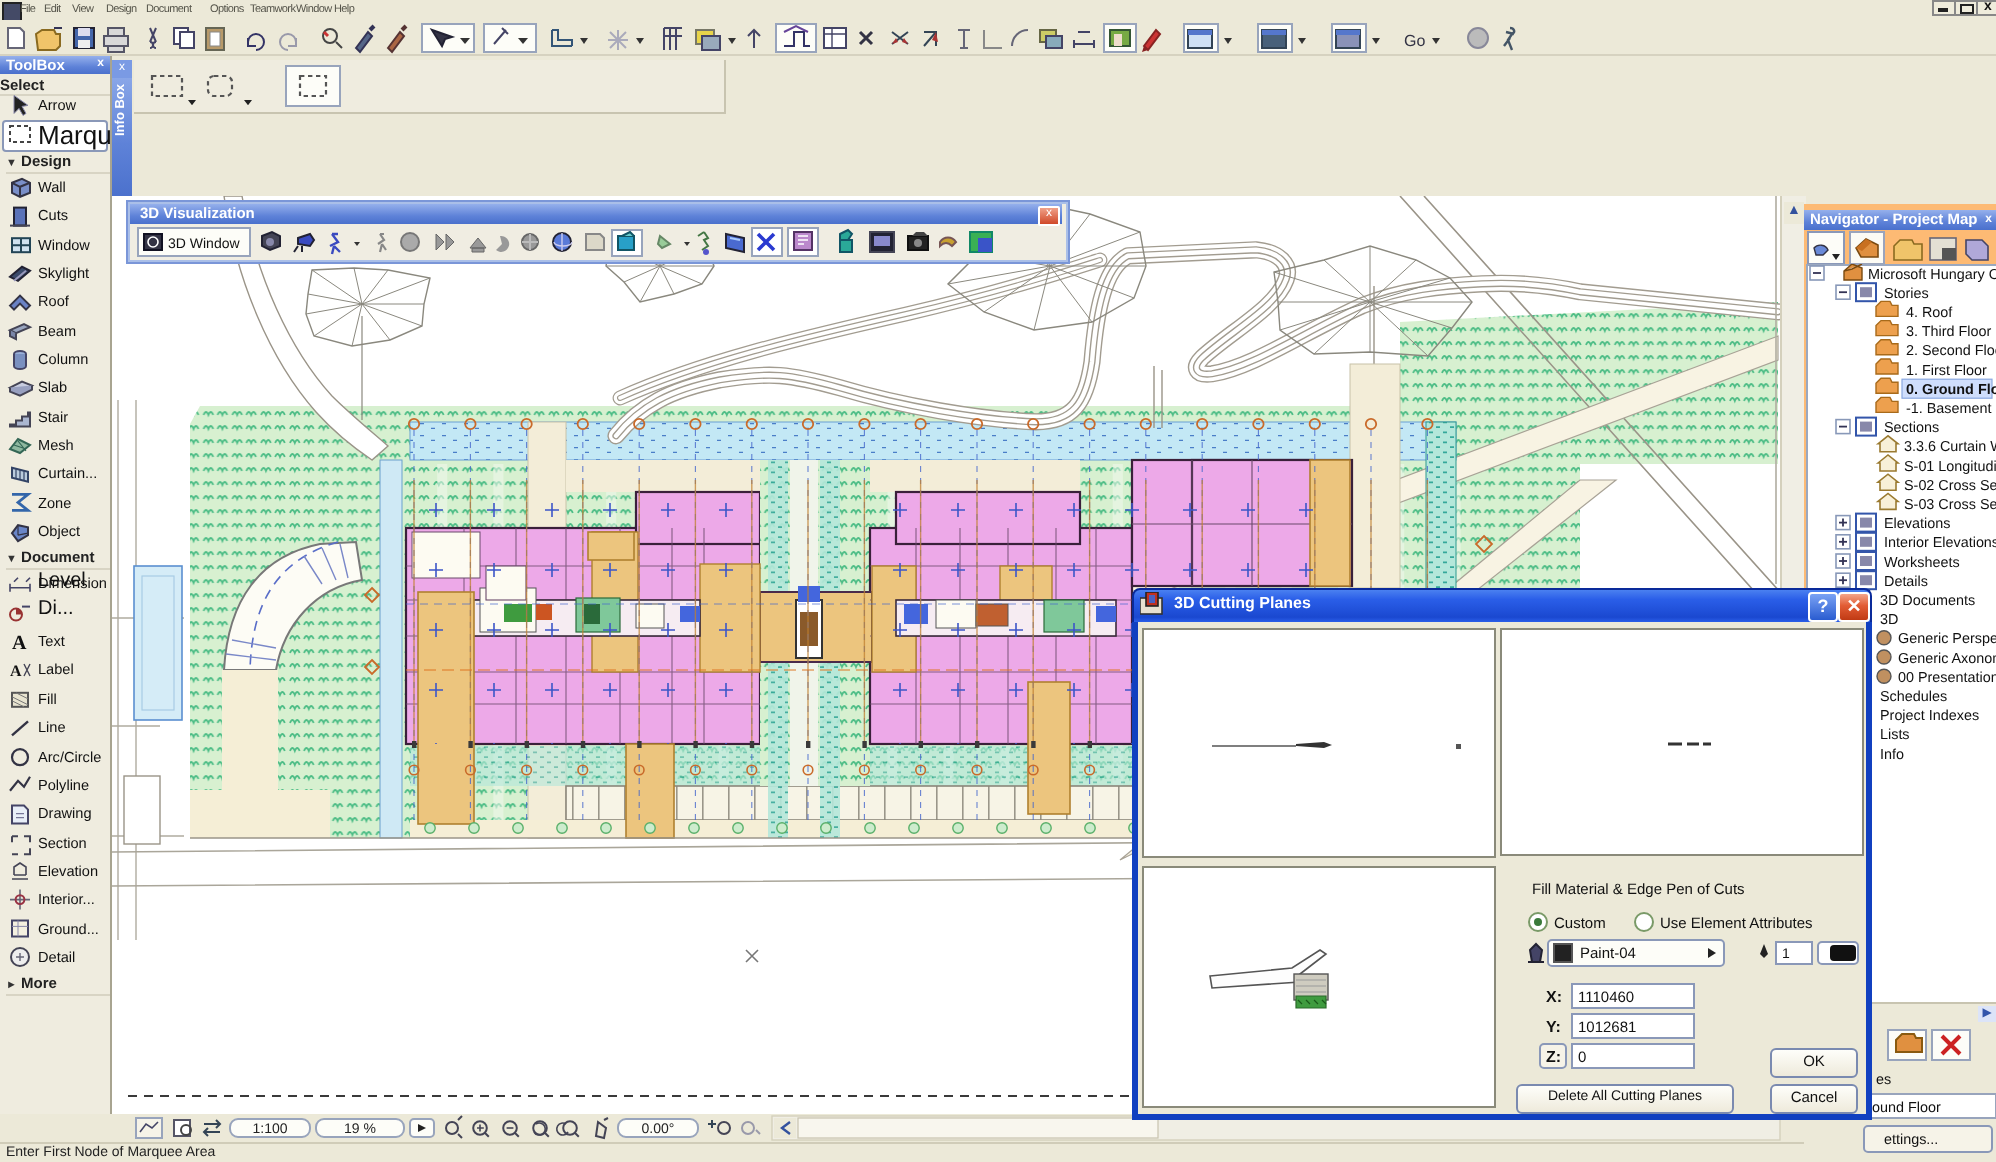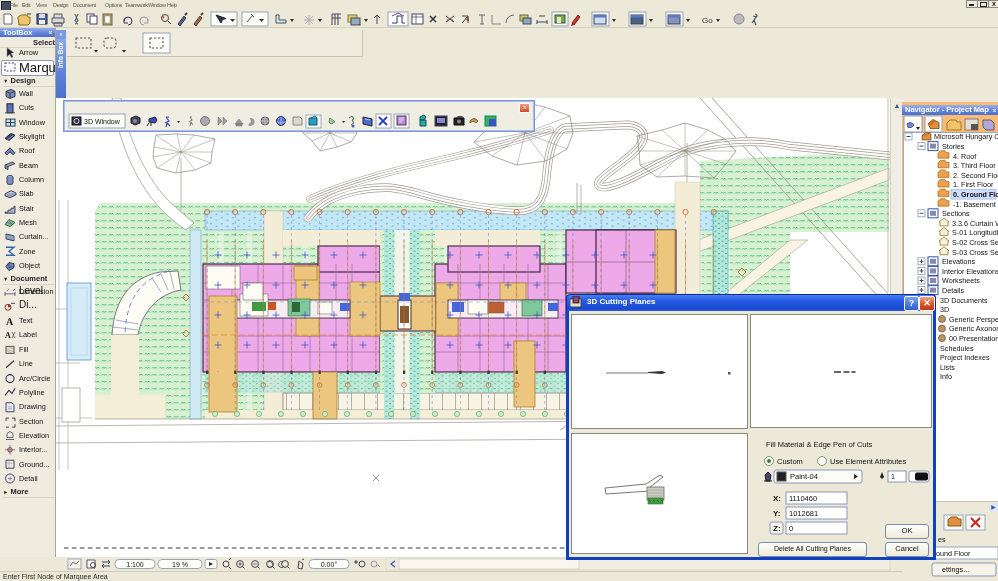--- a/index.html
+++ b/index.html
@@ -101,21 +101,21 @@
     <rect x="668" y="5" width="12" height="9" fill="#8a92b8" stroke="#345"></rect>
     <rect x="668" y="5" width="12" height="2.5" fill="#5577cc"></rect>
     <path d="M686,9 l4,0 -2,3 z" fill="#333"></path>
     <text x="702" y="13" font-size="8" fill="#334" font-family="Liberation Sans">Go</text>
     <path d="M716,9 l4,0 -2,3 z" fill="#333"></path>
     <circle cx="739" cy="9" r="5" fill="#bbb" stroke="#889"></circle>
     <path d="M755,4 c2,0 3,2 1,3 l-2,3 2,5 m-1,-6 l-3,4 m1,-7 l4,1" stroke="#456" fill="none" stroke-width="1.2"></path>
   </svg>
 <div class="abs" style="left:0;top:28px;width:55px;height:529px;background:#efecdf;border-right:1px solid #a8a490;">
     <div class="ttl abs" style="left:0;top:0;width:52px;height:9px;line-height:9px;padding-left:3px;">ToolBox<span style="position:absolute;right:3px;font-size:6px;">x</span></div>
-    <div class="abs" style="left:0;top:10px;width:55px;height:9px;font-size:7.5px;font-weight:bold;color:#222;text-align:right;line-height:9px;border-bottom:1px solid #d8d4c4;">Select</div>
+    <div class="abs" style="left:0;top:10px;width:55px;height:9px;font-size:7.5px;font-weight:bold;color:#222;text-align:left;line-height:9px;border-bottom:1px solid #d8d4c4;">Select</div>
     <div class="abs" style="left:19px;top:18px;width:36px;font-size:7.3px;color:#111;line-height:14px;height:14px;">Arrow</div>
     <div class="abs" style="left:1px;top:32px;width:51px;height:14px;background:#fff;border:1px solid #8a98b8;border-radius:2px;"></div>
     <div class="abs" style="left:19px;top:33px;width:36px;font-size:13px;color:#111;line-height:14px;height:14px;">Marquee</div>
     <div class="abs" style="left:3px;top:47px;width:52px;height:11px;font-size:7.5px;font-weight:bold;color:#222;line-height:11px;border-bottom:1px solid #d8d4c4;"><span style="font-size:5.5px;color:#333;">▼</span> Design</div>
     <div class="abs" style="left:19px;top:59px;width:36px;font-size:7.3px;color:#111;line-height:14px;height:14px;">Wall</div>
     <div class="abs" style="left:19px;top:73px;width:36px;font-size:7.3px;color:#111;line-height:14px;height:14px;">Cuts</div>
     <div class="abs" style="left:19px;top:88px;width:36px;font-size:7.3px;color:#111;line-height:14px;height:14px;">Window</div>
     <div class="abs" style="left:19px;top:102px;width:36px;font-size:7.3px;color:#111;line-height:14px;height:14px;">Skylight</div>
     <div class="abs" style="left:19px;top:116px;width:36px;font-size:7.3px;color:#111;line-height:14px;height:14px;">Roof</div>
     <div class="abs" style="left:19px;top:131px;width:36px;font-size:7.3px;color:#111;line-height:14px;height:14px;">Beam</div>
@@ -649,20 +649,21 @@
 <rect x="64" y="3" width="19" height="15" fill="#fdfdf8" stroke="#98a4bc"></rect>
 <path d="M69,6 l9,9 m0,-9 l-9,9" stroke="#cc2222" stroke-width="2"></path>
 <text x="36" y="30" font-size="7.2" fill="#111" font-family="Liberation Sans">es</text>
 <rect x="30" y="35" width="66" height="12" fill="#fff" stroke="#98a4bc"></rect>
 <text x="34" y="44" font-size="7.2" fill="#111" font-family="Liberation Sans">ound Floor</text>
 <rect x="30" y="51" width="64" height="13" rx="2" fill="#f6f3e8" stroke="#8a98b8"></rect>
 <text x="40" y="60" font-size="7.2" fill="#111" font-family="Liberation Sans">ettings...</text>
 </svg>
   </div>
 <div class="abs" style="left:63px;top:100px;width:470px;height:30px;background:#f0ede2;border:1px solid #7a96d8;box-shadow:0 0 0 1px #aabfe8 inset;">
+    <div class="ttl abs" style="left:1px;top:1px;width:466px;height:10px;line-height:10px;padding-left:5px;box-sizing:border-box;">3D Visualization</div>
     <div class="abs" style="left:455px;top:2px;width:9px;height:8px;background:linear-gradient(180deg,#f0a088,#d04828);border:1px solid #fff;border-radius:1px;color:#fff;font-size:6px;line-height:7px;text-align:center;">x</div>
     <svg class="abs" style="left:1px;top:12px;" width="466" height="17">
 <rect x="4" y="1" width="56" height="14" fill="#fdfdf8" stroke="#98a4bc"></rect>
 <rect x="7" y="4" width="9" height="8" fill="#334" stroke="#112"></rect>
       <circle cx="11.5" cy="8" r="2.5" fill="none" stroke="#fff" stroke-width="0.8"></circle>
 <text x="19" y="11" font-size="7" fill="#111" font-family="Liberation Sans">3D Window</text>
 <g>
 <path d="M66,5 l5,-2 4,2 0,5 -5,2 -4,-2 z" fill="#445" stroke="#223"></path>
         <circle cx="70" cy="8" r="2" fill="#88a"></circle>
 <path d="M84,6 l6,-2 2,3 -2,3 -6,-1 z" fill="#3a4ac0" stroke="#223"></path>

